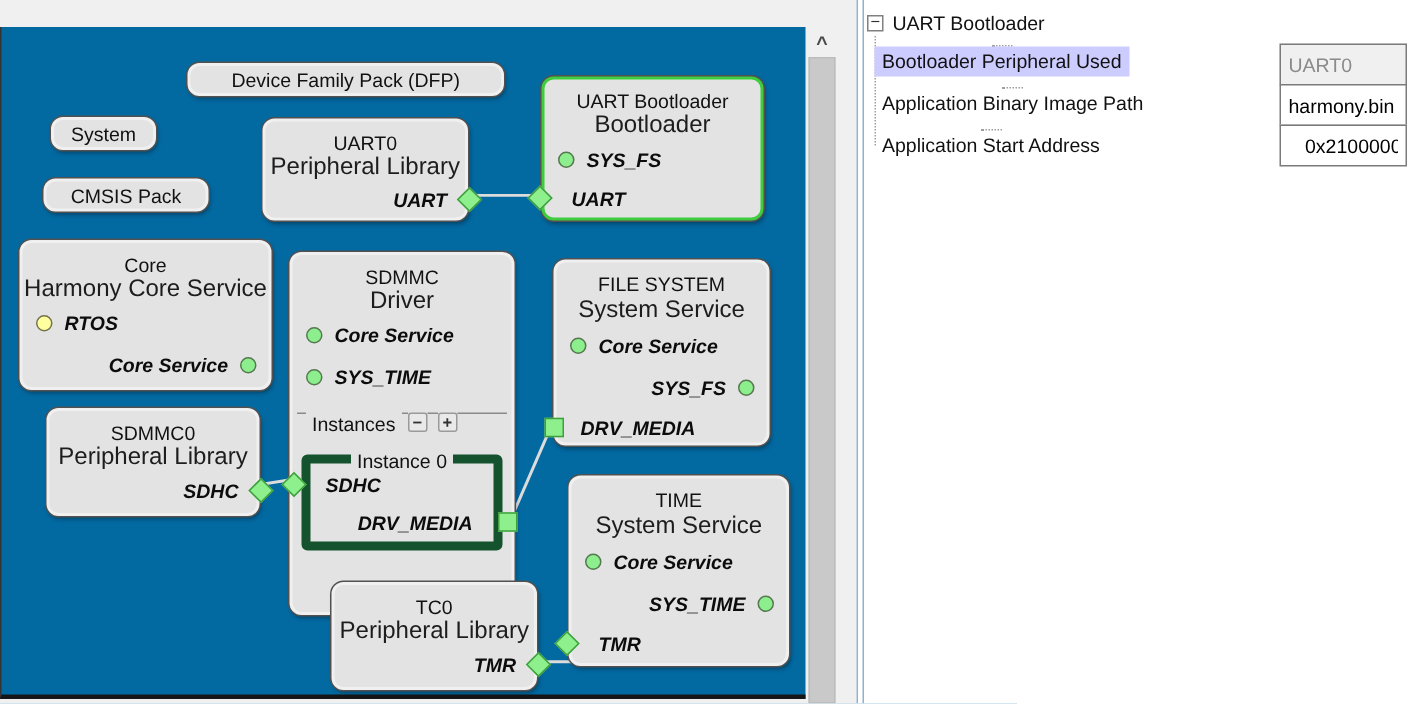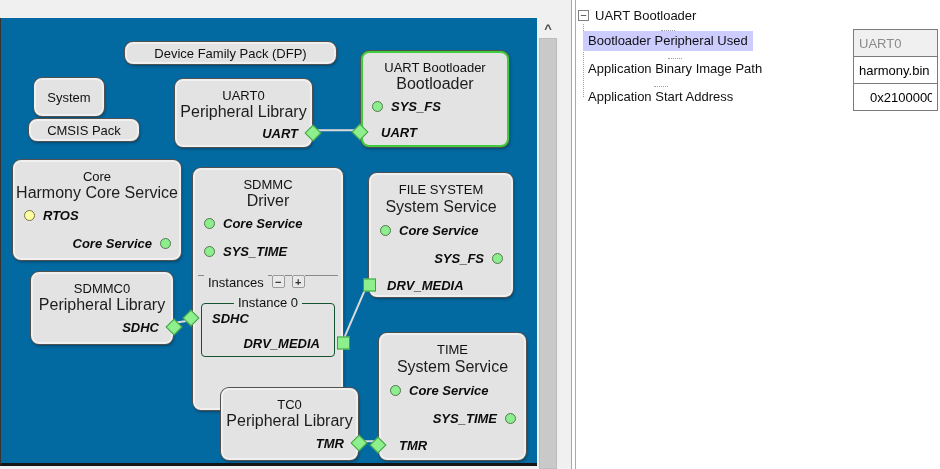--- a/index.html
+++ b/index.html
@@ -44,21 +44,21 @@
   .sq-edge-l{position:absolute;left:-8px;top:50%;transform:translateY(-50%);}
   .sq-edge-r{position:absolute;right:-8px;top:50%;transform:translateY(-50%);}
   .sq-edge-r.deep{right:-16px;}
 
   .inst-legend{display:flex;height:16px;margin:10px 3px 0;font-size:13px;}
   .hline{height:1px;background:#8a8a8a;}
   .inst-legend .txt{padding:0 4px;}
   .mini-btn{width:13px;height:13px;background:#e9e9e9;border:1px solid #9a9a9a;border-radius:2px;
             font-size:11px;line-height:10px;text-align:center;padding:0;font-weight:bold;color:#333;
             font-family:"Liberation Sans",sans-serif;cursor:pointer;}
-  .inst-box{position:relative;margin:12px 6px 0;border:1px solid #14532d;border-radius:4px;padding-top:2px;}
+  .inst-box{position:relative;margin:12px 6px 0;border:6px solid #14532d;border-radius:4px;padding-top:2px;}
   .inst-cap{position:absolute;top:-9px;left:50%;transform:translateX(-50%);background:#e3e3e3;
             padding:0 4px;font-size:13px;font-weight:normal;font-style:normal;white-space:nowrap;}
 
   
   .rpane{position:absolute;left:577px;top:0;width:363px;height:469px;background:#fff;font-size:13px;}
   .troot{position:absolute;left:1px;top:6px;height:18px;display:flex;align-items:center;cursor:pointer;}
   .expander{width:11px;height:11px;border:1px solid #808080;background:#fff;display:flex;align-items:center;
             justify-content:center;font-size:11px;line-height:7px;color:#333;box-sizing:border-box;margin-right:6px;}
   .tvline{position:absolute;left:6px;top:24px;height:73px;border-left:1px dotted #9e9e9e;width:0;}
   .trow{position:absolute;left:6px;height:23px;display:flex;align-items:center;cursor:pointer;flex-direction:column;}
@@ -81,21 +81,21 @@
     <svg class="wires" width="537" height="448" viewBox="0 0 537 448">
       <line x1="312" y1="113" x2="360" y2="113" stroke="#dcdcdc" stroke-width="2"></line>
       <line x1="166" y1="308" x2="198" y2="303" stroke="#dcdcdc" stroke-width="2"></line>
       <line x1="342" y1="327" x2="368" y2="267" stroke="#dcdcdc" stroke-width="2"></line>
       <line x1="337" y1="426" x2="381" y2="426" stroke="#dcdcdc" stroke-width="2"></line>
     </svg>
 
     <div class="tag" style="left:124px;top:24px;width:211px;height:22px">
       <span>Device Family Pack (DFP)</span>
     </div>
-    <div class="tag" style="left:33px;top:60px;width:70px;height:38px">
+    <div class="tag" style="left:33px;top:60px;width:70px;height:22px">
       <span>System</span>
     </div>
     <div class="tag" style="left:28px;top:101px;width:110px;height:22px">
       <span>CMSIS Pack</span>
     </div>
 
     <div class="block" style="left:174px;top:61px;width:137px;height:68px">
       <div class="b-title">UART0</div>
       <div class="b-sub">Peripheral Library</div>
       <div class="pr r" style="height:24px;padding-right:12px">
@@ -191,21 +191,21 @@
 
     <div class="block" style="left:220px;top:370px;width:137px;height:72px">
       <div class="b-title">TC0</div>
       <div class="b-sub">Peripheral Library</div>
       <div class="pr r" style="height:26px;padding-right:12px">
         <span>TMR</span>
         <span class="dmd edge-r"></span>
       </div>
     </div>
 
-    <div class="block" style="left:378px;top:315px;width:147px;height:127px">
+    <div class="block" style="left:378px;top:299px;width:147px;height:127px">
       <div class="b-title">TIME</div>
       <div class="b-sub" style="height:20px">System Service</div>
       <div class="pr l" style="height:27px">
         <span class="dot"></span>
         <span>Core Service</span>
       </div>
       <div class="pr r" style="height:28px;padding-right:8px">
         <span>SYS_TIME</span>
         <span class="dot"></span>
       </div>

